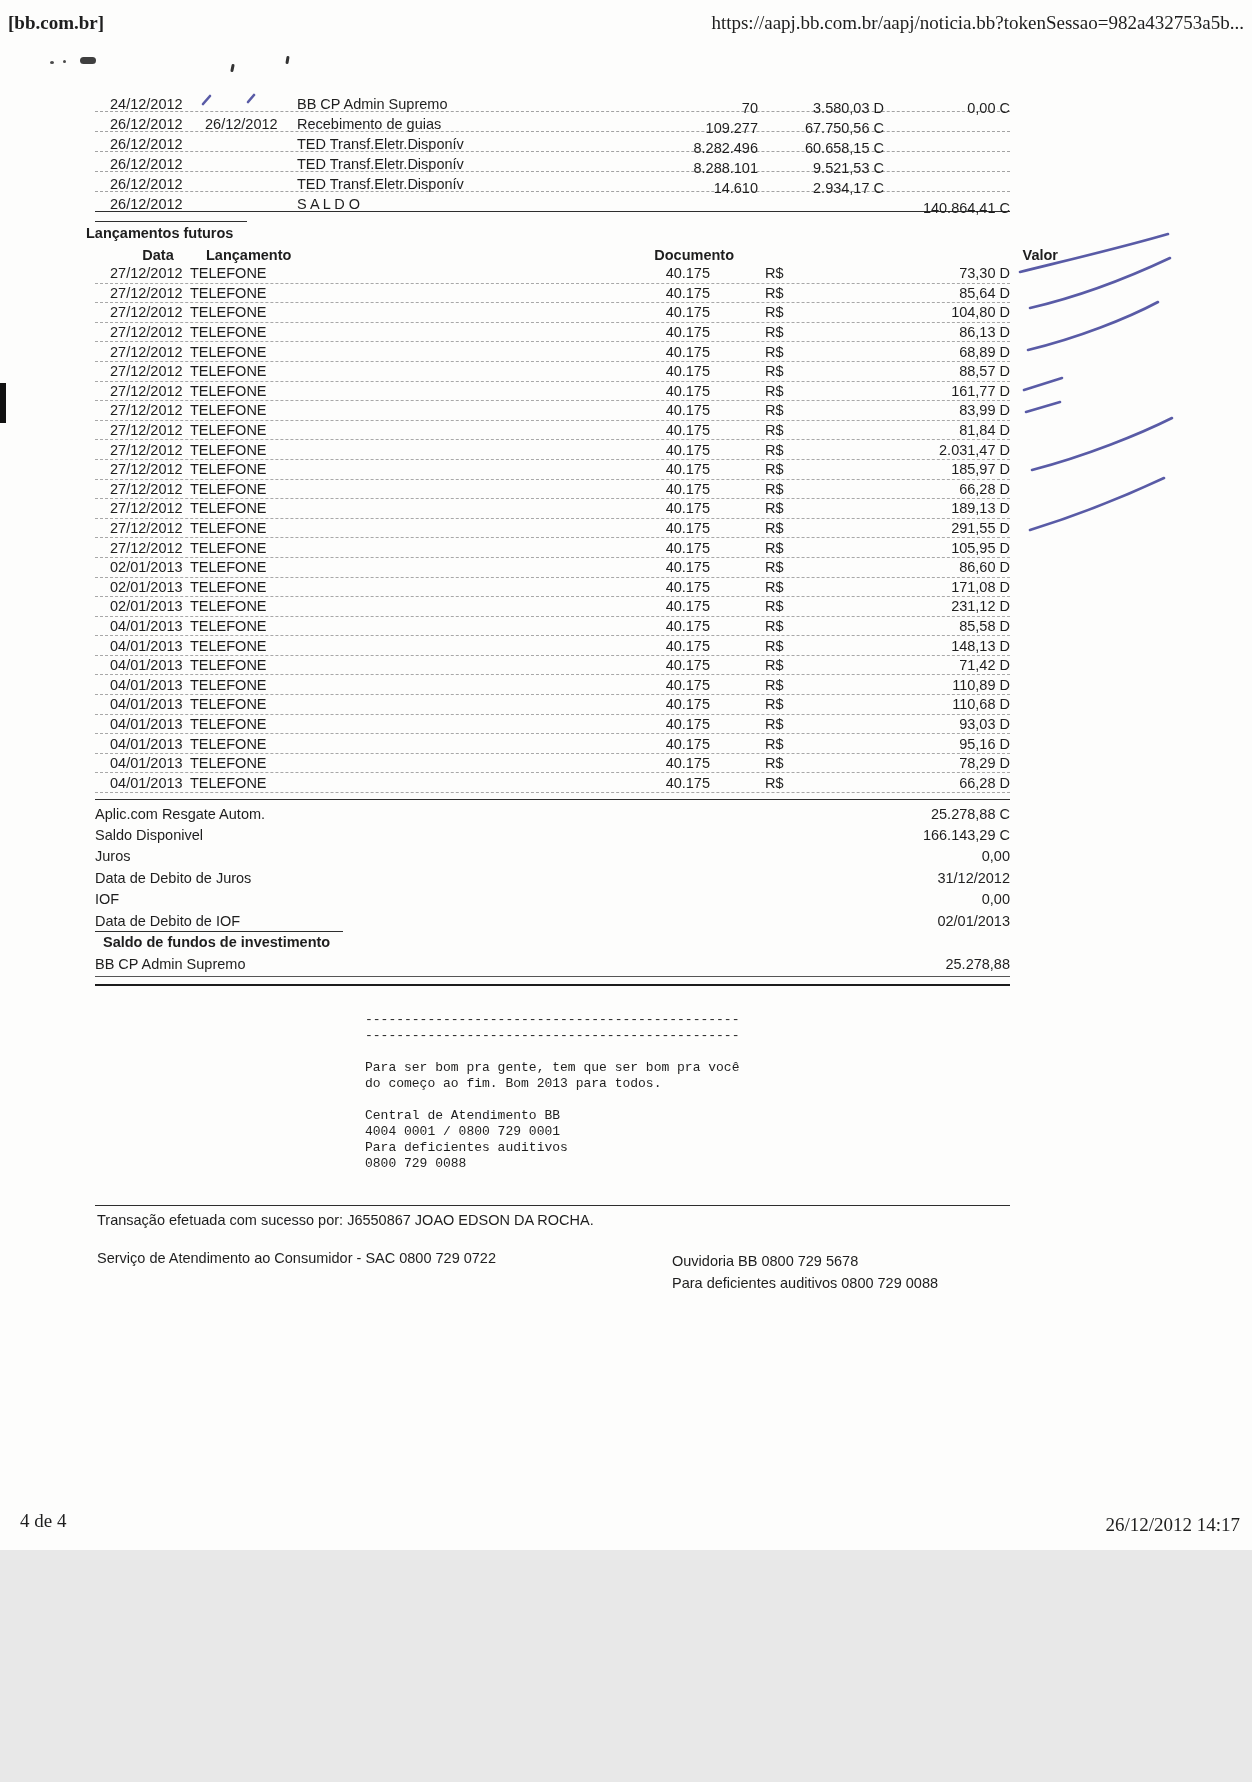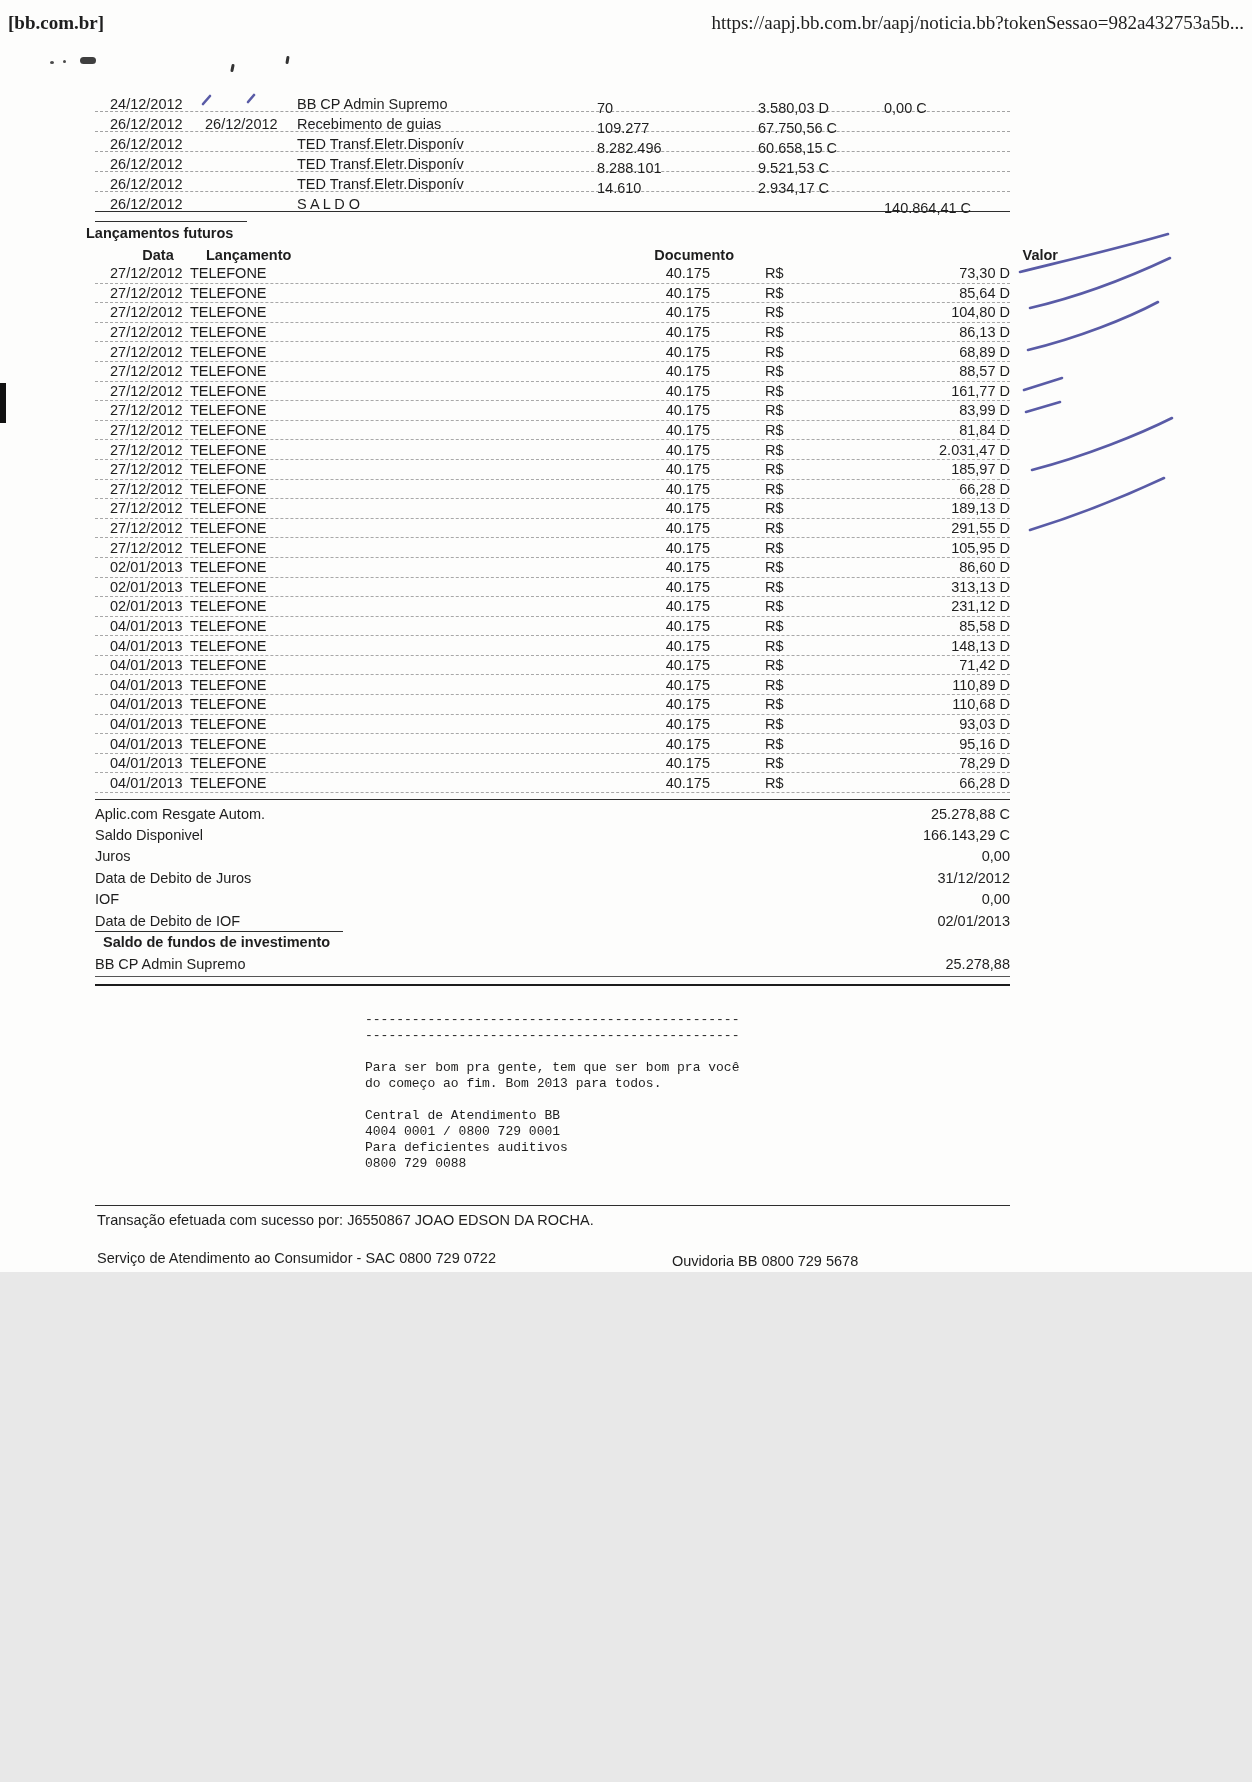--- a/index.html
+++ b/index.html
@@ -2,31 +2,31 @@
 <html style="--highlight-yellow: #f8d44c; --highlight-orange: #f0a434; --pen-ink: #3c3e96;"><head>
 <meta charset="utf-8">
 <style>
   :root{
     --highlight-yellow:#f8d44c;
     --highlight-orange:#f0a434;
     --pen-ink:#3c3e96;
   }
   *{box-sizing:border-box;}
   body{margin:0;background:#e8e8e8;font-family:"Liberation Sans",sans-serif;}
-  .page{position:relative;width:1252px;height:1272px;margin:0 auto;background:#fdfdfc;overflow:hidden;color:#1e1e1e;}
+  .page{position:relative;width:1252px;height:1550px;margin:0 auto;background:#fdfdfc;overflow:hidden;color:#1e1e1e;}
 
   
   .site{position:absolute;left:8px;top:12px;font-weight:bold;font-size:19px;font-family:"Liberation Serif",serif;}
   .url{position:absolute;right:8px;top:12px;font-size:19px;font-family:"Liberation Serif",serif;}
 
   
   .stmt{position:absolute;left:95px;top:92px;width:915px;font-size:14.5px;}
   .srow{display:grid;grid-template-columns:15px 95px 92px 300px 161px 126px 126px;height:20px;align-items:center;border-bottom:1px dashed #a3a3a3;}
   .srow:last-child{border-bottom:1.6px solid #2e2e2e;}
-  .c-doc,.c-val,.c-sal{text-align:left;margin-top:8px;}
+  .c-doc,.c-val,.c-sal{text-align:right;margin-top:8px;}
 
   
   .fut-overline{position:absolute;left:95px;top:221px;width:152px;border-top:1.6px solid #2e2e2e;}
   .fut-title{position:absolute;left:86px;top:225px;margin:0;font-size:14.5px;font-weight:bold;}
   .fut-head{position:absolute;left:95px;top:246px;width:915px;display:grid;grid-template-columns:15px 80px 245px 275px 55px 60px 185px;height:18px;align-items:center;font-weight:bold;font-size:14.5px;gap:8px;}
   .fh-data{text-align:center;}
   .fh-doc{text-align:right;}
   .fh-val{text-align:right;}
   .fut{position:absolute;left:95px;top:264px;width:915px;font-size:14.5px;}
   .frow{display:grid;grid-template-columns:15px 80px 245px 275px 55px 60px 185px;height:19.6px;align-items:center;border-bottom:1px dashed #a8a8a8;}
@@ -321,21 +321,21 @@
         <span class="f-val hl-yellow">86,60 D</span>
       </div>
 
       <div class="frow">
         <span></span>
         <span class="f-data">02/01/2013</span>
         <span class="f-lanc">TELEFONE</span>
         <span class="f-doc">40.175</span>
         <span></span>
         <span class="f-cur">R$</span>
-        <span class="f-val hl-yellow">313,13 D</span>
+        <span class="f-val hl-yellow">171,08 D</span>
       </div>
 
       <div class="frow">
         <span></span>
         <span class="f-data">02/01/2013</span>
         <span class="f-lanc">TELEFONE</span>
         <span class="f-doc">40.175</span>
         <span></span>
         <span class="f-cur">R$</span>
         <span class="f-val hl-orange">231,12 D</span>

